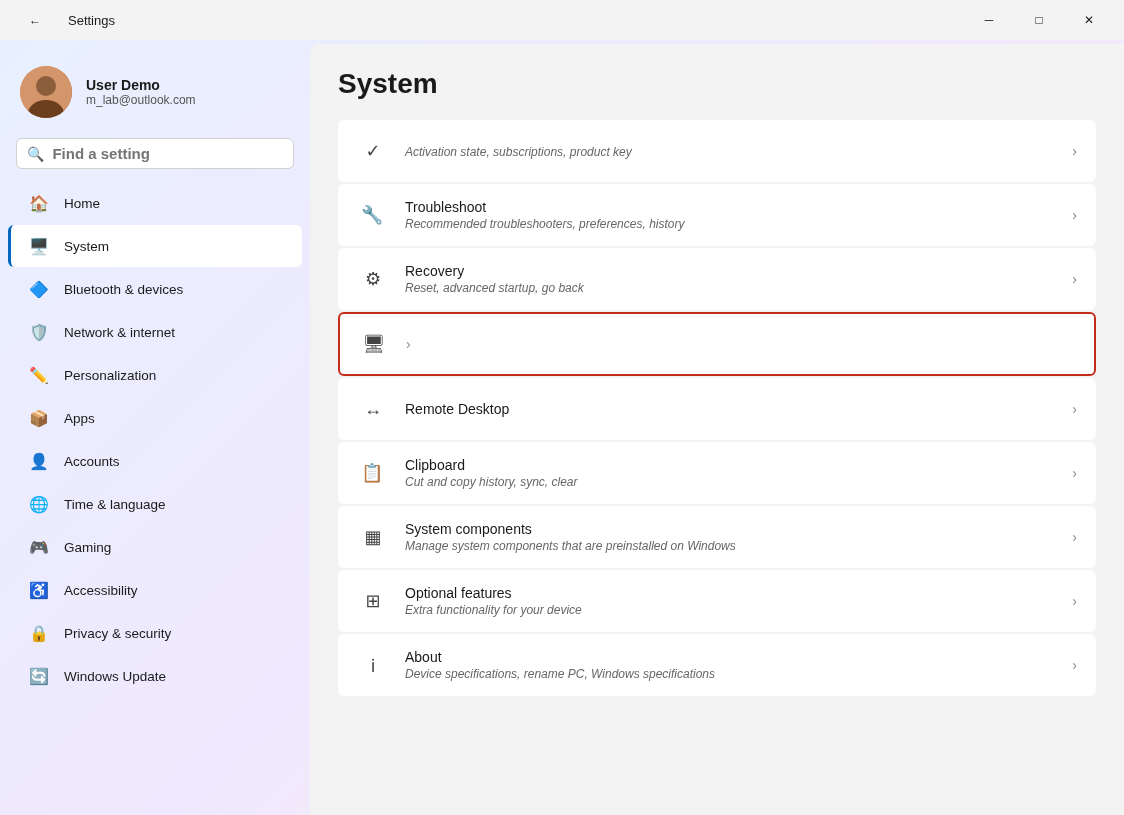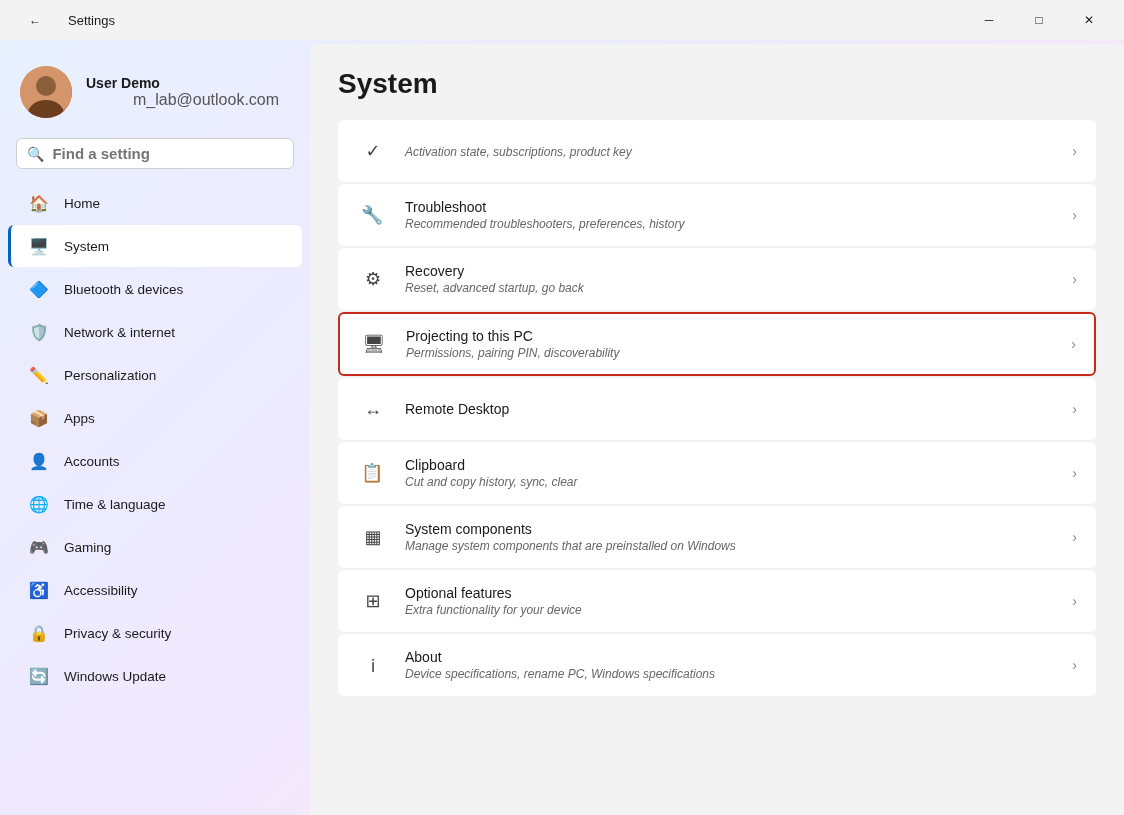--- a/index.html
+++ b/index.html
@@ -82,21 +82,21 @@
       background: linear-gradient(135deg, #f4a460 0%, #8b4513 100%);
       display: flex;
       align-items: center;
       justify-content: center;
       overflow: hidden;
       flex-shrink: 0;
     }
     .avatar svg { width: 52px; height: 52px; }
     .user-info { display: flex; flex-direction: column; }
     .user-name { font-size: 14px; font-weight: 600; color: #1a1a1a; }
-    .user-email { font-size: 16px; color: #555; margin-left: 47px; }
+    .user-email { font-size: 12px; color: #555; }
 
     .search-bar {
       margin: 0 16px 12px 16px;
       display: flex;
       align-items: center;
       background: white;
       border-radius: 6px;
       padding: 6px 10px;
       gap: 8px;
       border: 1px solid #d0d0d0;
@@ -312,24 +312,20 @@
         <div class="settings-item">
     <div class="settings-item-icon">⚙</div>
     <div class="settings-item-text">
       <div class="settings-item-title">Recovery</div>
       <div class="settings-item-desc">Reset, advanced startup, go back</div>
     </div>
     <span class="chevron">›</span>
   </div>
         <div class="settings-item highlighted">
     <div class="settings-item-icon">🖥</div>
-    <div class="settings-item-text">
-      <div class="settings-item-title">Projecting to this PC</div>
-      <div class="settings-item-desc">Permissions, pairing PIN, discoverability</div>
-    </div>
     <span class="chevron">›</span>
   </div>
         <div class="settings-item">
     <div class="settings-item-icon">↔</div>
     <div class="settings-item-text">
       <div class="settings-item-title">Remote Desktop</div>
     </div>
     <span class="chevron">›</span>
   </div>
         <div class="settings-item">

